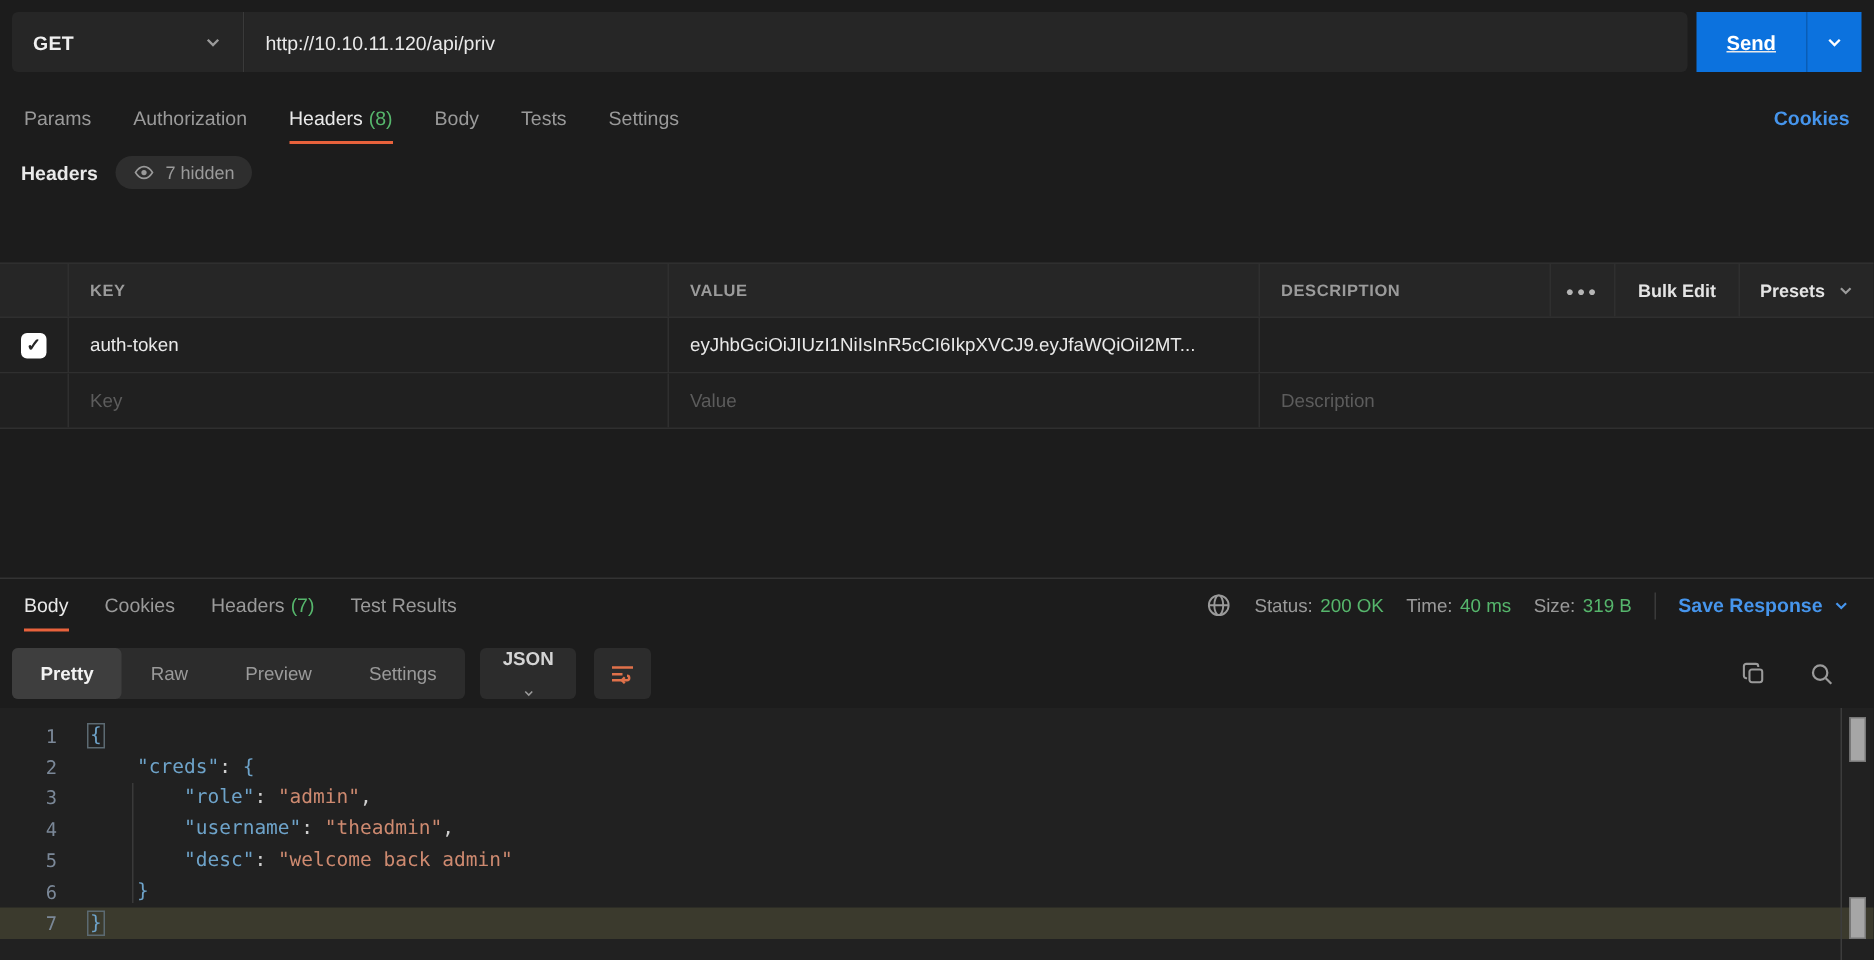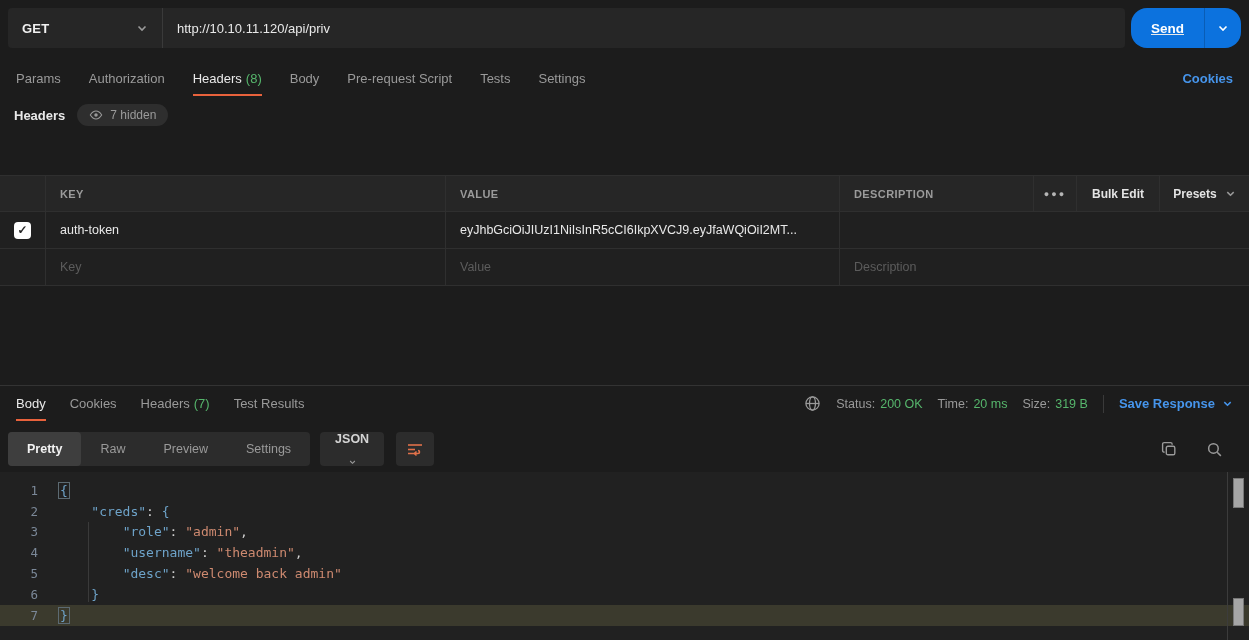--- a/index.html
+++ b/index.html
@@ -13,21 +13,21 @@
     width:1249px;height:640px;position:relative;overflow:hidden;
     background:var(--bg);font-family:"Liberation Sans",sans-serif;color:var(--text);
   }
   svg{display:block;}
   
   .request-bar{position:absolute;top:8px;left:8px;right:8px;height:40px;display:flex;}
   .method-box{width:126px;background:var(--panel);border-radius:4px 0 0 4px;display:flex;align-items:center;justify-content:space-between;padding:0 14px;border-right:1px solid #3a3a3a;cursor:pointer;}
   .method-box .m{font-size:13px;font-weight:700;color:#f0f0f0;letter-spacing:.2px;}
   .url-box{flex:1;background:var(--panel);border-radius:0 4px 4px 0;display:flex;align-items:center;padding:0 14px;}
   .url-box .u{font-size:13px;color:var(--text);}
-  .send-btn{width:110px;margin-left:6px;background:var(--send);border-radius:16px;display:flex;overflow:hidden;cursor:pointer;text-decoration:underline;}
+  .send-btn{width:110px;margin-left:6px;background:var(--send);border-radius:0;display:flex;overflow:hidden;cursor:pointer;text-decoration:underline;}
   .send-main{flex:1;display:flex;align-items:center;justify-content:center;color:#fff;font-weight:700;font-size:13.5px;}
   .send-caret{width:36px;border-left:1px solid rgba(0,0,0,.18);display:flex;align-items:center;justify-content:center;color:#fff;}
   
   .request-tabs{position:absolute;top:60px;left:0;right:0;height:36px;display:flex;align-items:stretch;padding:0 16px;}
   .rtab{font-size:13px;color:var(--muted);margin-right:28px;position:relative;display:flex;align-items:center;gap:4px;cursor:pointer;}
   .rtab.active{color:var(--text);}
   .rtab.active::after{content:"";position:absolute;left:0;right:0;bottom:0;height:2px;background:var(--orange);}
   .count{color:var(--green);}
   .cookies-link{margin-left:auto;display:flex;align-items:center;color:var(--blue);font-size:13px;font-weight:700;cursor:pointer;}
   
@@ -121,23 +121,20 @@
       <span>Authorization</span>
     </div>
   <div class="rtab active">
     <span>Headers</span>
     <span class="count">(8)</span>
   </div>
   <div class="rtab">
       <span>Body</span>
     </div>
   <div class="rtab">
-      <span>Pre-request Script</span>
-    </div>
-  <div class="rtab">
       <span>Tests</span>
     </div>
   <div class="rtab">
       <span>Settings</span>
     </div>
   <div class="cookies-link">
       <span>Cookies</span>
     </div>
 </div>
 
@@ -227,21 +224,21 @@
         <circle cx="8" cy="8" r="6.2" fill="none" stroke="#9a9a9a" stroke-width="1.2"></circle>
         <ellipse cx="8" cy="8" rx="2.8" ry="6.2" fill="none" stroke="#9a9a9a" stroke-width="1.2"></ellipse>
         <line x1="1.8" y1="8" x2="14.2" y2="8" stroke="#9a9a9a" stroke-width="1.2"></line>
       </svg>
     <div class="meta-item">
       <span>Status:</span>
       <span class="val">200 OK</span>
     </div>
     <div class="meta-item">
       <span>Time:</span>
-      <span class="val">20 ms</span>
+      <span class="val">40 ms</span>
     </div>
     <div class="meta-item">
       <span>Size:</span>
       <span class="val">319 B</span>
     </div>
     <div class="meta-divider"></div>
     <div class="save-resp">
       <span>Save Response</span>
       <svg width="11" height="11" viewBox="0 0 12 12">
           <polyline points="2.5,4.5 6,8 9.5,4.5" fill="none" stroke="#4695ec" stroke-width="1.6"></polyline>

